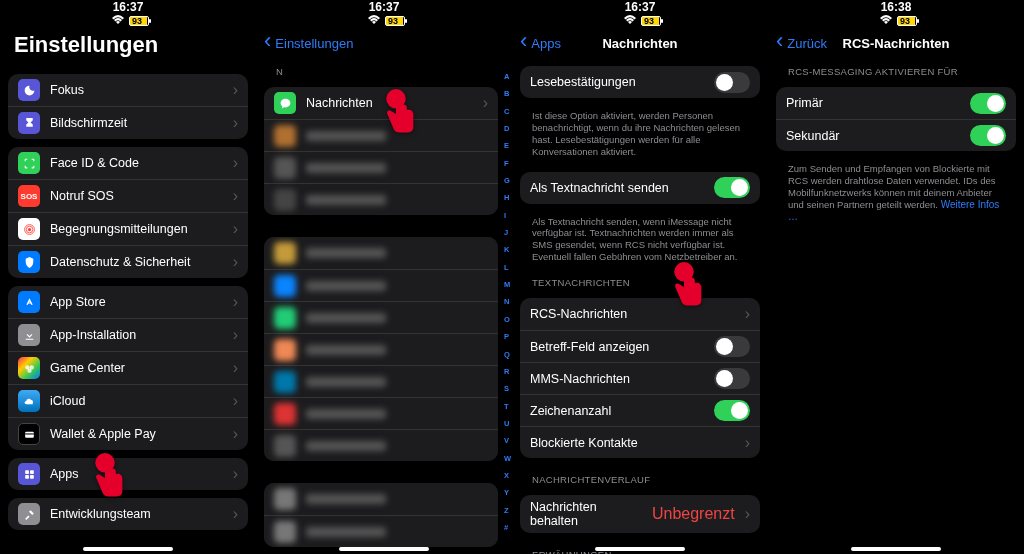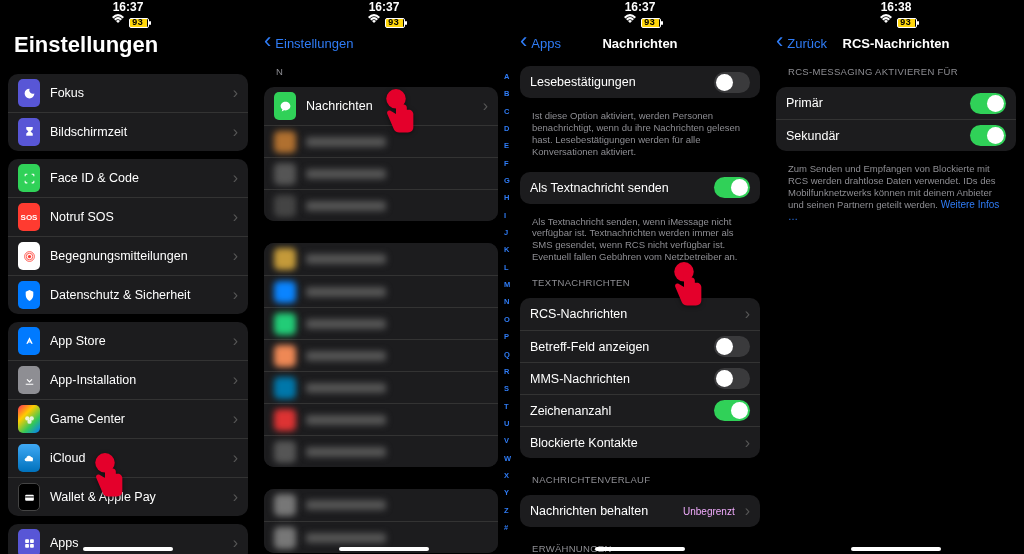--- a/index.html
+++ b/index.html
@@ -24,21 +24,21 @@
   .status-bar {
     height: 28px;
     display: flex;
     align-items: center;
     justify-content: space-between;
     padding: 0 14px;
     font-size: 12px;
     font-weight: 600;
     flex-direction: column;
   }
-  .status-bar .right { display: flex; align-items: flex-end; gap: 4px; font-family: Liberation Mono, monospace; }
+  .status-bar .right { display: flex; align-items: center; gap: 4px; }
   .bat {
     display: inline-flex;
     align-items: center;
     gap: 2px;
   }
   .bat-box {
     width: 20px; height: 10px;
     border: 1px solid #fff;
     border-radius: 2px;
     position: relative;
@@ -88,23 +88,23 @@
     align-items:center;
     padding:5px 10px;
     gap:10px;
     border-top:0.5px solid #333;
     position:relative;
     font-size:12.5px;
   }
   .row:first-child{ border-top:none; }
   .row .label { flex:1; }
   .row .chev { color:#555; font-size:16px; }
-  .row .value { color:#f0abfc; font-size:10px; }
+  .row .value { color:#ef4444; font-size:16px; }
   .icon-box {
-    width:22px; height:28px; border-radius:5px;
+    width:22px; height:22px; border-radius:5px;
     display:flex; align-items:center; justify-content:center;
     flex-shrink:0;
   }
   .icon-box svg { width:13px; height:13px; }
   .footer-text {
     font-size:9.5px; color:#8e8e93; padding:4px 12px 6px; line-height:1.25;
   }
   .header-text {
     font-size:9.5px; color:#8e8e93; padding:8px 12px 2px; text-transform:uppercase; letter-spacing:0.3px;
   }

